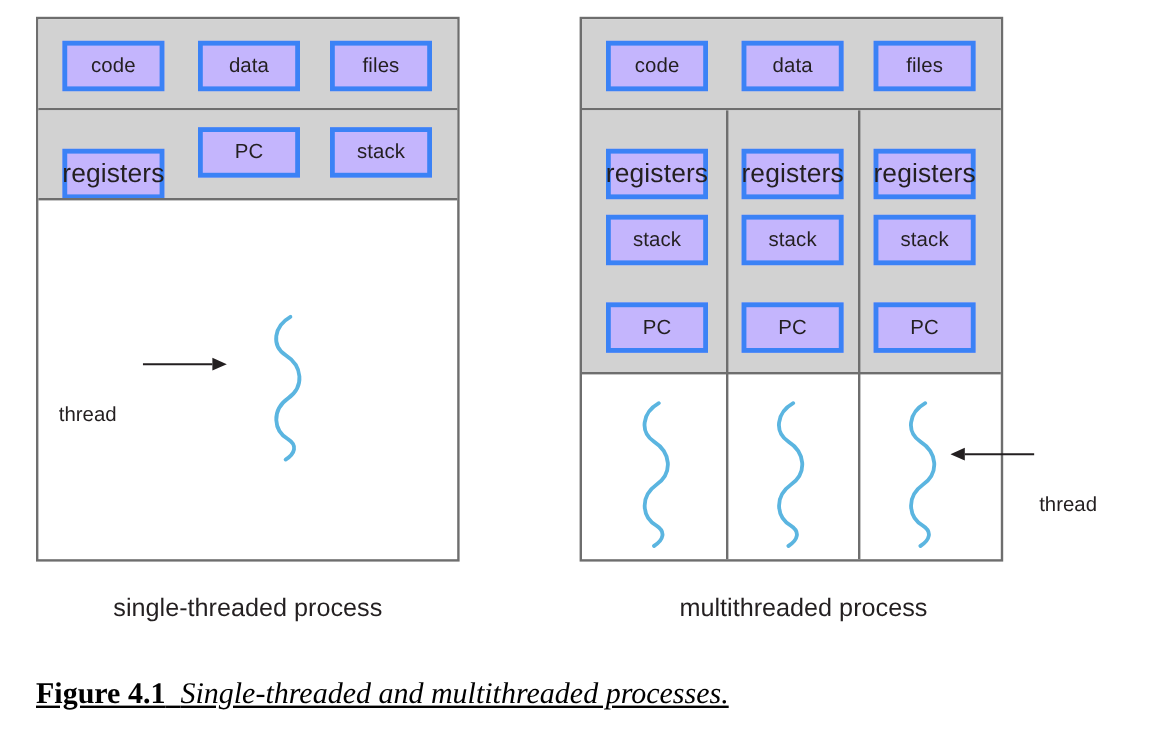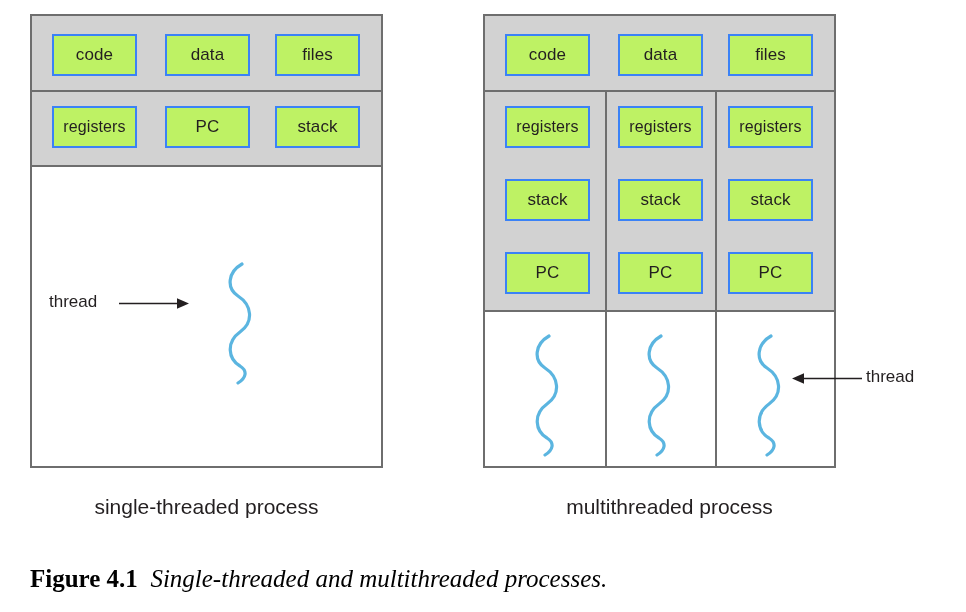--- a/index.html
+++ b/index.html
@@ -41,44 +41,45 @@
   .col-divider {
     position: absolute;
     width: 2px;
     background: #6e6e6e;
   }
 
   
   .cell {
     position: absolute;
     box-sizing: border-box;
-    background: #bef264;
-    border: 2px solid #3b82f6;
+    background: #c4b5fd;
+    border: 4px solid #3b82f6;
     display: flex;
     align-items: center;
     justify-content: center;
     font-size: 17px;
     letter-spacing: 0.1px;
     color: #231f20;
     white-space: nowrap;
   }
-  .cell.tight { font-size: 16px; }
+  .cell.tight { font-size: 22px; margin-top: 18px; }
 
   
   .squiggle {
     position: absolute;
     pointer-events: none;
   }
 
   
   .pointer-label {
     position: absolute;
     font-size: 17px;
     color: #231f20;
     white-space: nowrap;
+    margin-top: 44px;
   }
   .pointer-arrow {
     position: absolute;
     pointer-events: none;
   }
 
   
   .sub-caption {
     position: absolute;
     font-size: 21px;
@@ -89,20 +90,21 @@
 
   
   .figure-caption {
     position: absolute;
     left: 30px;
     top: 565px;
     font-family: "Liberation Serif", serif;
     font-size: 25px;
     color: #000000;
     white-space: nowrap;
+    text-decoration: underline;
   }
   .figure-caption .fig-label {
     font-weight: bold;
     font-style: normal;
   }
   .figure-caption .fig-text {
     font-style: italic;
   }
 </style>
 </head>

